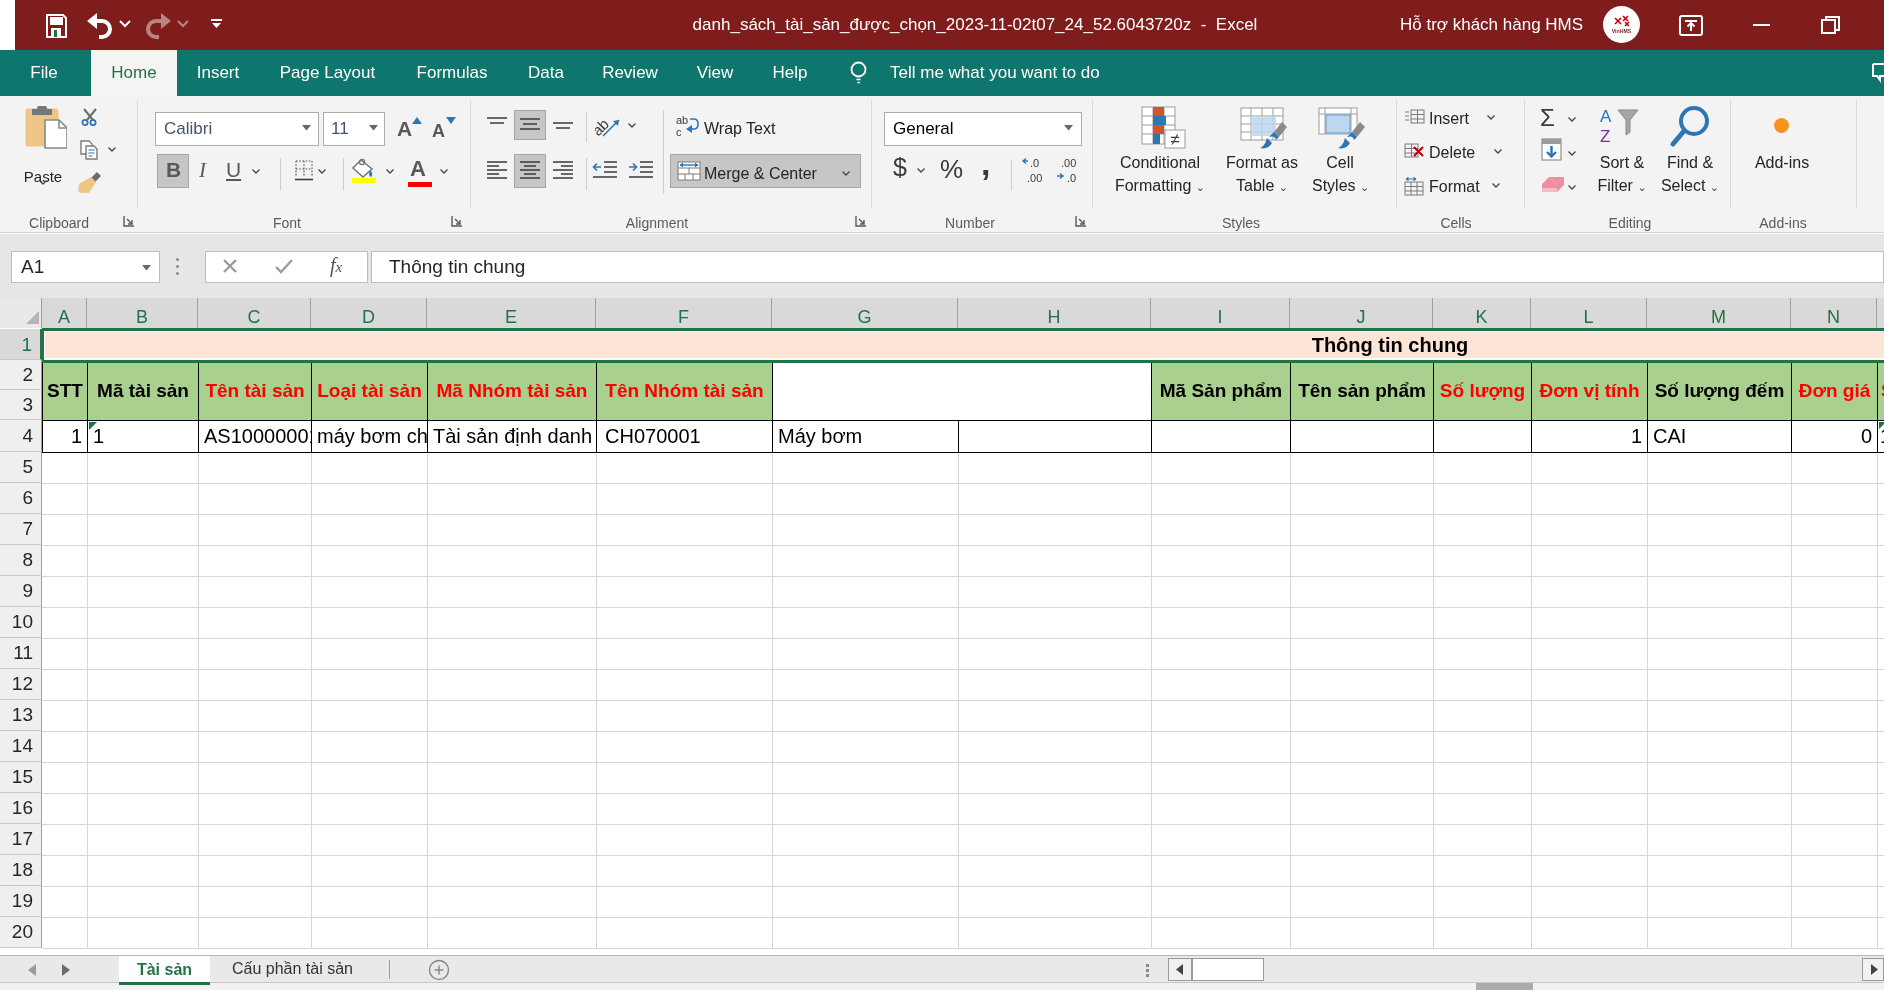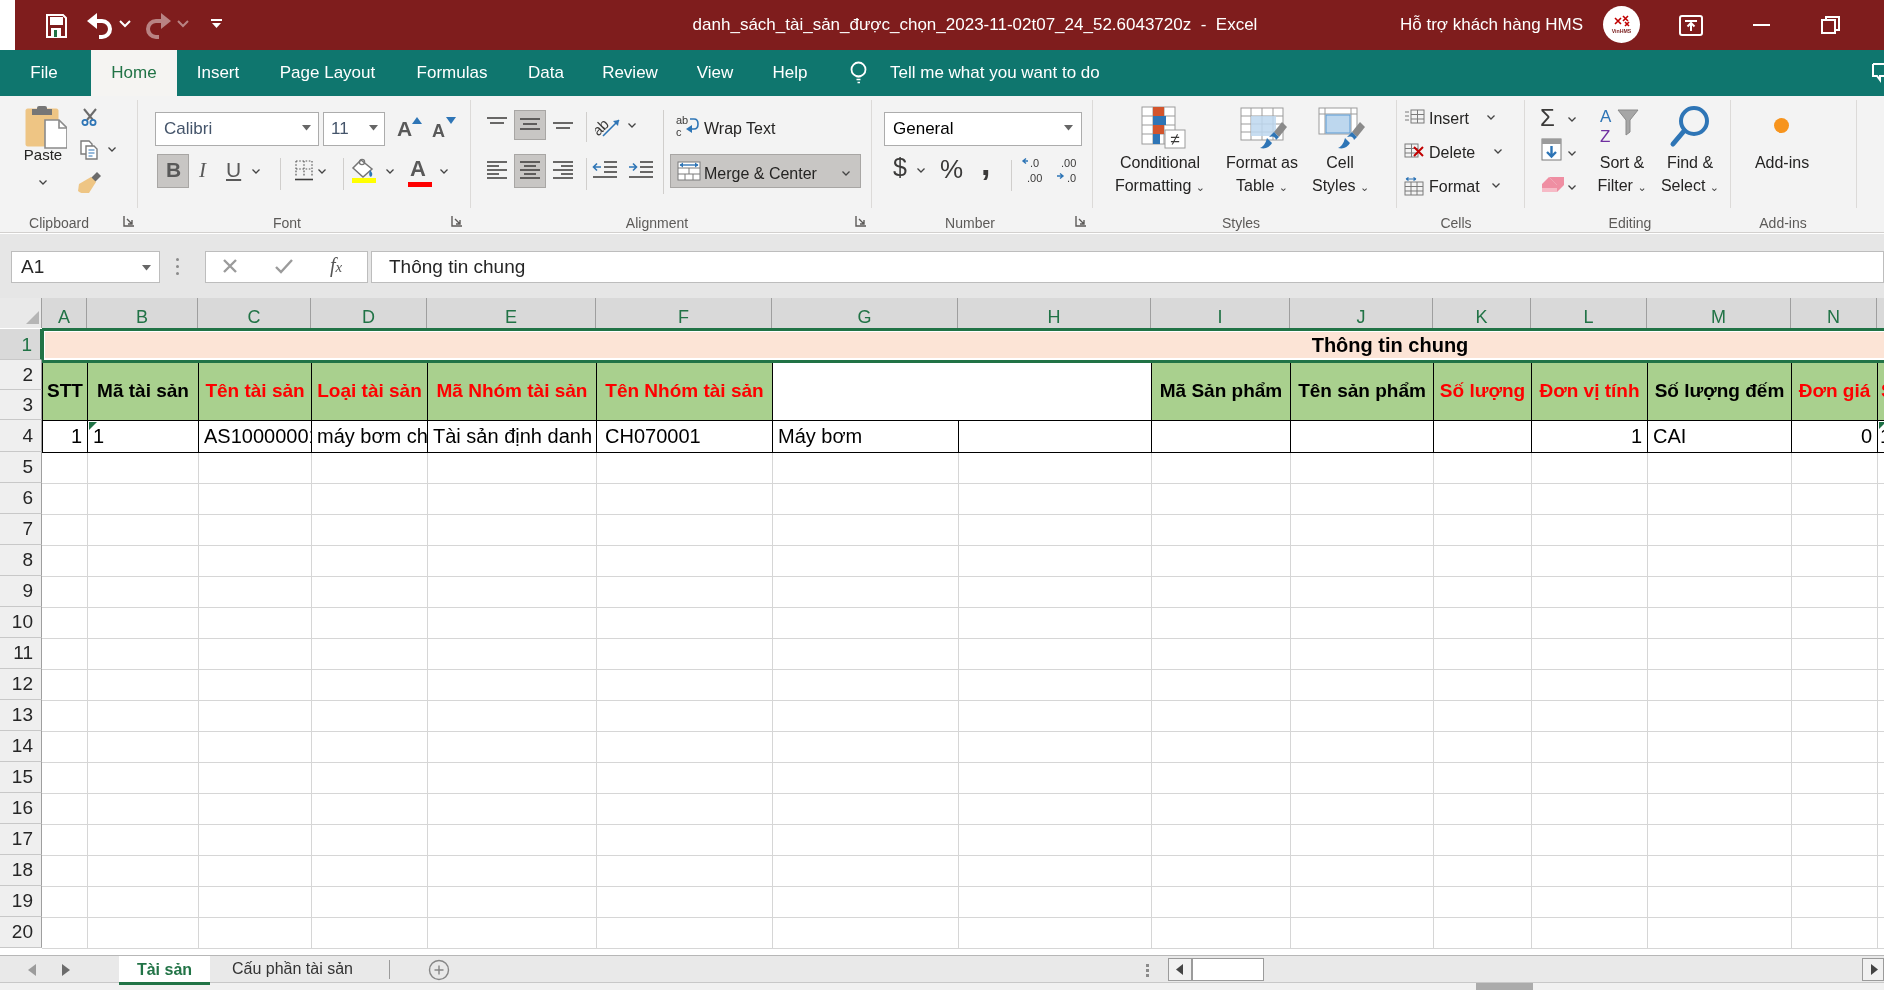--- a/index.html
+++ b/index.html
@@ -146,21 +146,21 @@
       <path d="M1 1 V11 H11 M4 4 L9 9 M9 5 V9 H5" stroke="#5c5a58" stroke-width="1.4" fill="none"></path>
     </svg>
 
   <svg class="abs" style="left:25px;top:10px" width="42" height="44" viewBox="0 0 42 44">
     <rect x="1" y="3" width="32" height="37" rx="1.5" fill="#eec584" stroke="#eec584"></rect>
     <rect x="7" y="3" width="20" height="6" fill="#767676"></rect>
     <rect x="12" y="0" width="10" height="5" rx="2" fill="#767676"></rect>
     <path d="M20 14 h14 l8 8 v20 h-22 z" fill="#fff" stroke="#8a8a8a" stroke-width="1.6"></path>
     <path d="M34 14 v8 h8" fill="none" stroke="#8a8a8a" stroke-width="1.6"></path>
   </svg>
-  <div class="rtxt" style="left:21px;top:50px;width:44px;text-align:center;font-size:15px">Paste</div>
+  <div class="rtxt" style="left:21px;top:72px;width:44px;text-align:center;font-size:15px">Paste</div>
   <svg class="chev" style="left:39px;top:84px" viewBox="0 0 8 5">
       <path d="M0.5 0.5 L4 4 L7.5 0.5" stroke="#444" fill="none" stroke-width="1.3"></path>
     </svg>
 
   <svg class="abs" style="left:80px;top:12px" width="20" height="18" viewBox="0 0 20 18">
     <path d="M4 1 L13 12 M16 1 L7 12" stroke="#6b6b6b" stroke-width="2" fill="none"></path>
     <circle cx="5" cy="14.5" r="2.6" fill="none" stroke="#2e75b6" stroke-width="1.8"></circle>
     <circle cx="13" cy="14.5" r="2.6" fill="none" stroke="#2e75b6" stroke-width="1.8"></circle>
   </svg>
 

